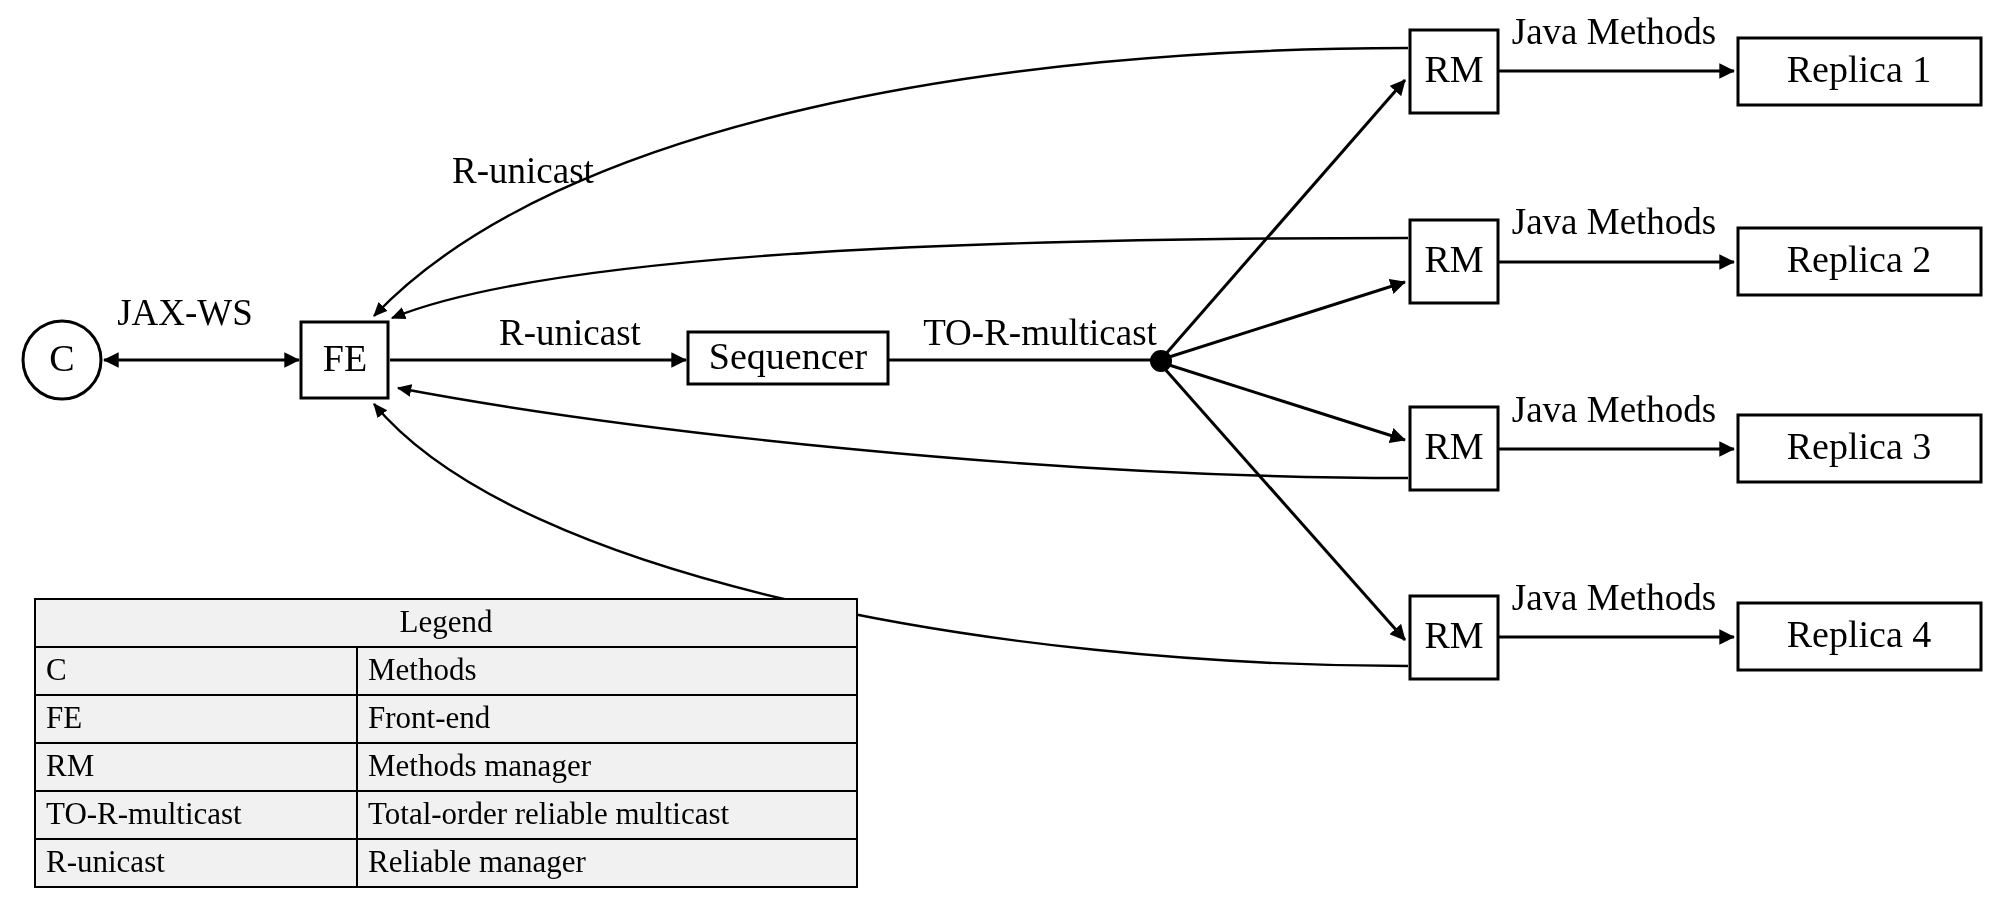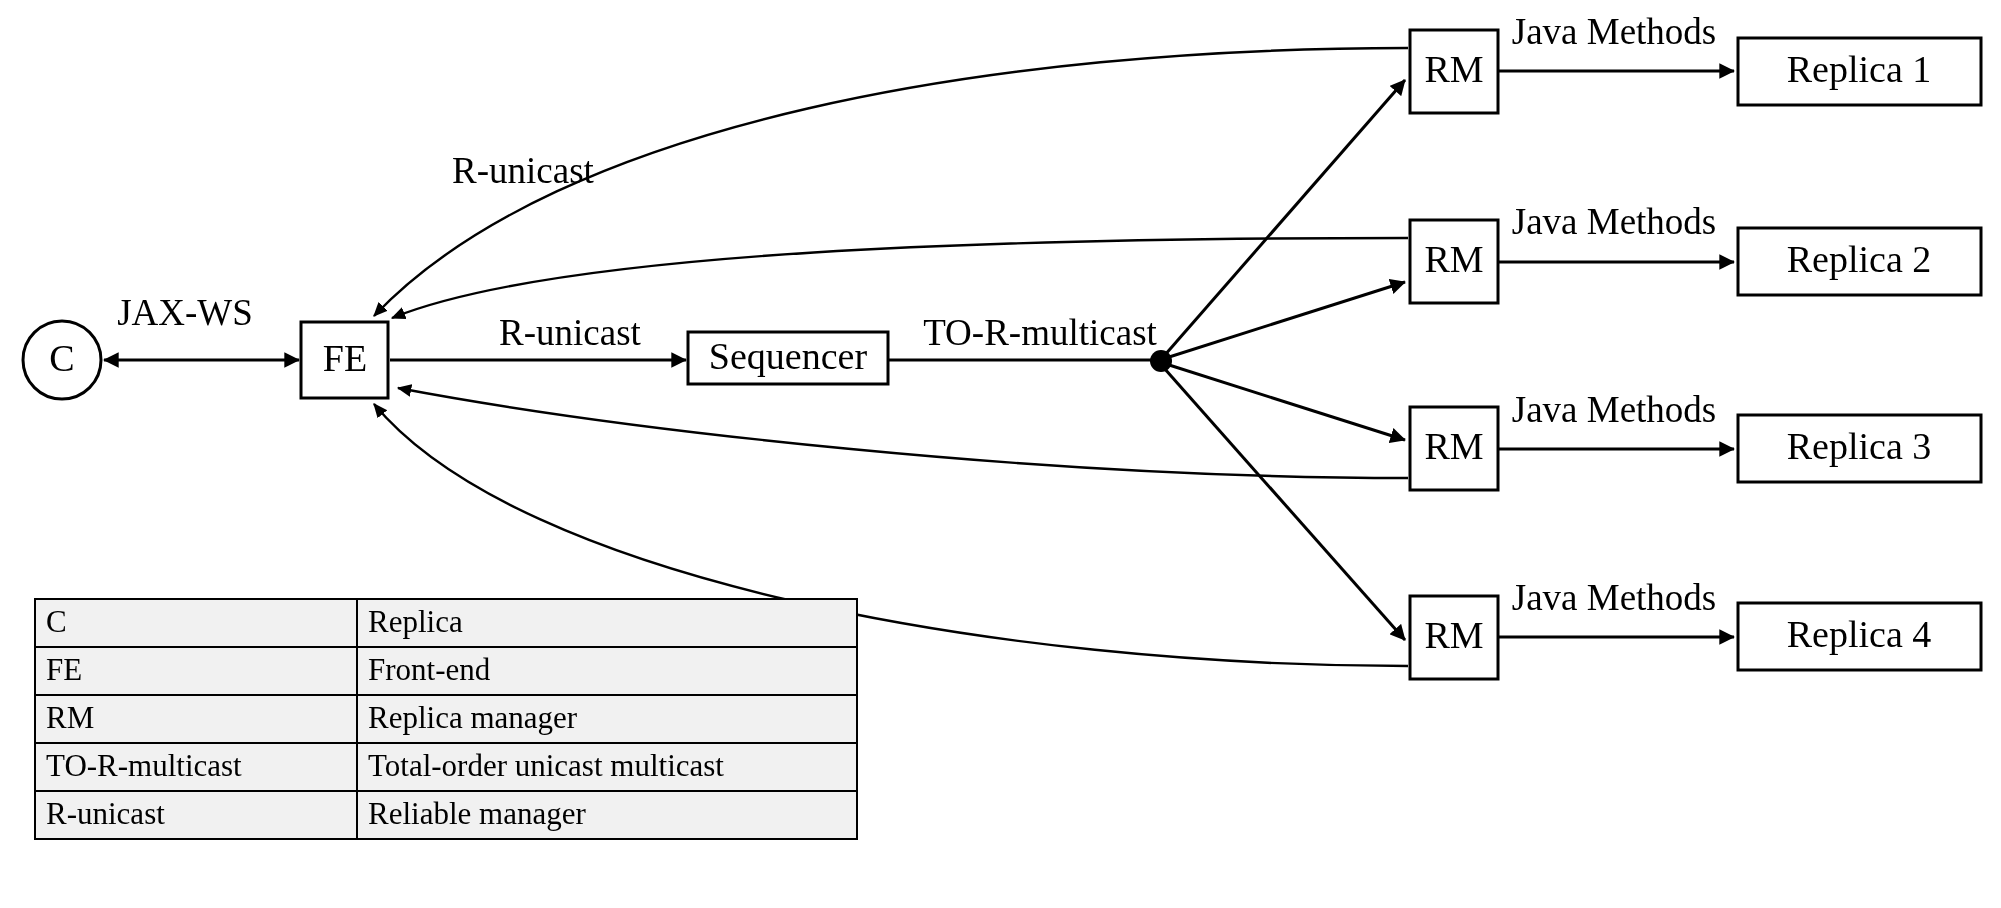--- a/index.html
+++ b/index.html
@@ -166,34 +166,37 @@
 
     <text class="edge-label" x="1614" y="44" font-size="37">Java Methods</text>
     <text class="edge-label" x="1614" y="234" font-size="37">Java Methods</text>
     <text class="edge-label" x="1614" y="422" font-size="37">Java Methods</text>
     <text class="edge-label" x="1614" y="610" font-size="37">Java Methods</text>
   </svg>
 
   <table id="legend-table">
     <tbody>
       <tr>
+        <td class="legend-title" colspan="2">Legend</td>
+      </tr>
+      <tr>
         <td class="legend-term">C</td>
-        <td class="legend-def">Replica</td>
+        <td class="legend-def">Methods</td>
       </tr>
       <tr>
         <td class="legend-term">FE</td>
         <td class="legend-def">Front-end</td>
       </tr>
       <tr>
         <td class="legend-term">RM</td>
-        <td class="legend-def">Replica manager</td>
+        <td class="legend-def">Methods manager</td>
       </tr>
       <tr>
         <td class="legend-term">TO-R-multicast</td>
-        <td class="legend-def">Total-order unicast multicast</td>
+        <td class="legend-def">Total-order reliable multicast</td>
       </tr>
       <tr>
         <td class="legend-term">R-unicast</td>
         <td class="legend-def">Reliable manager</td>
       </tr>
     </tbody>
   </table>
 
 </div>
 

